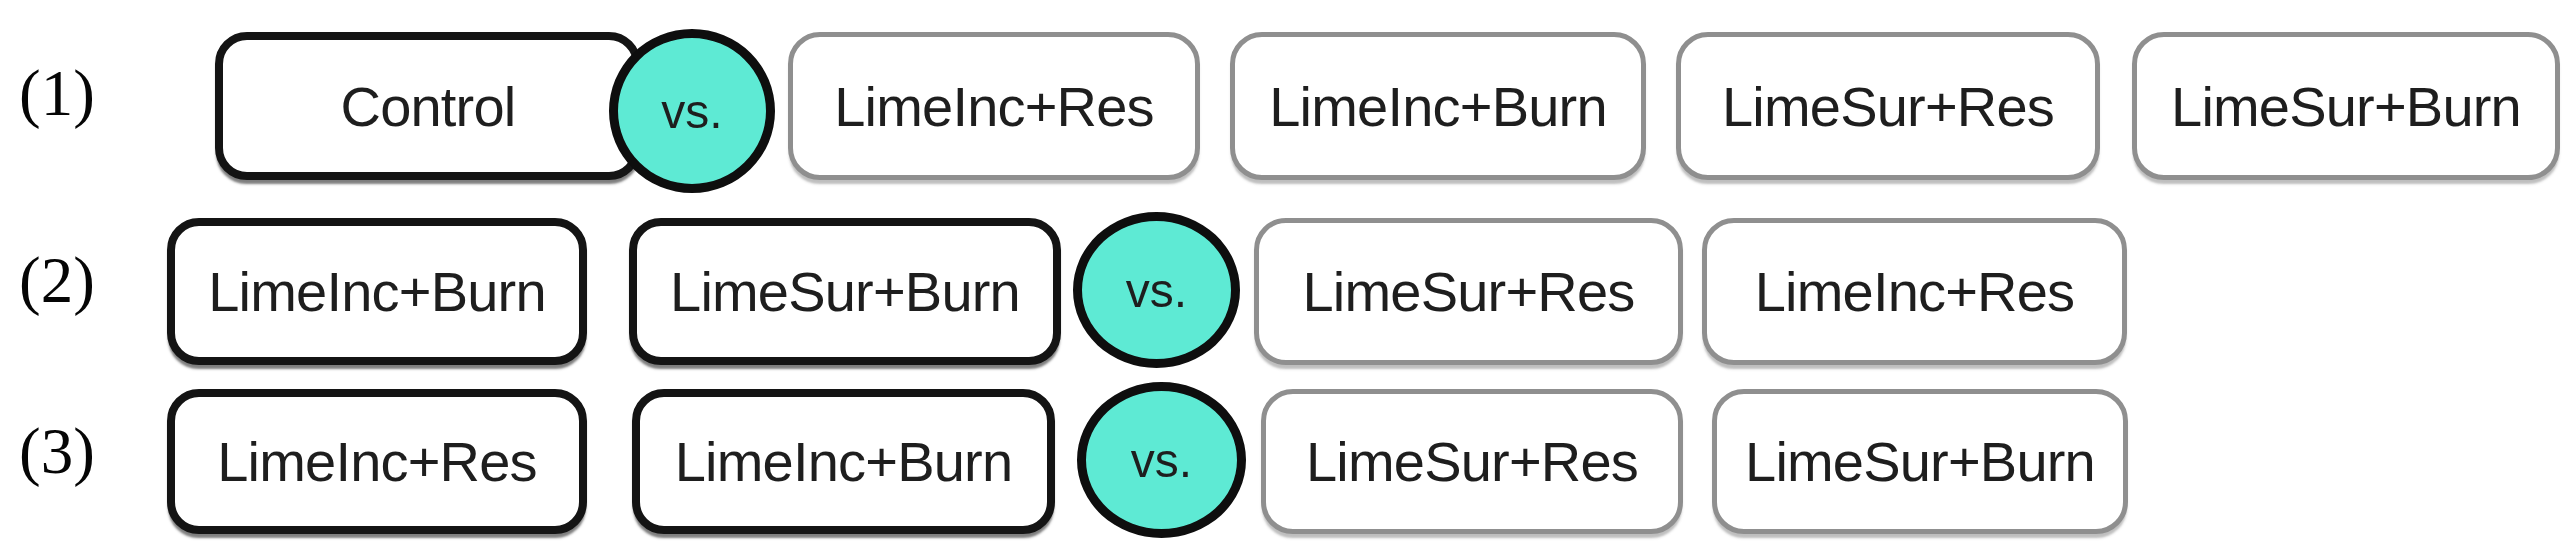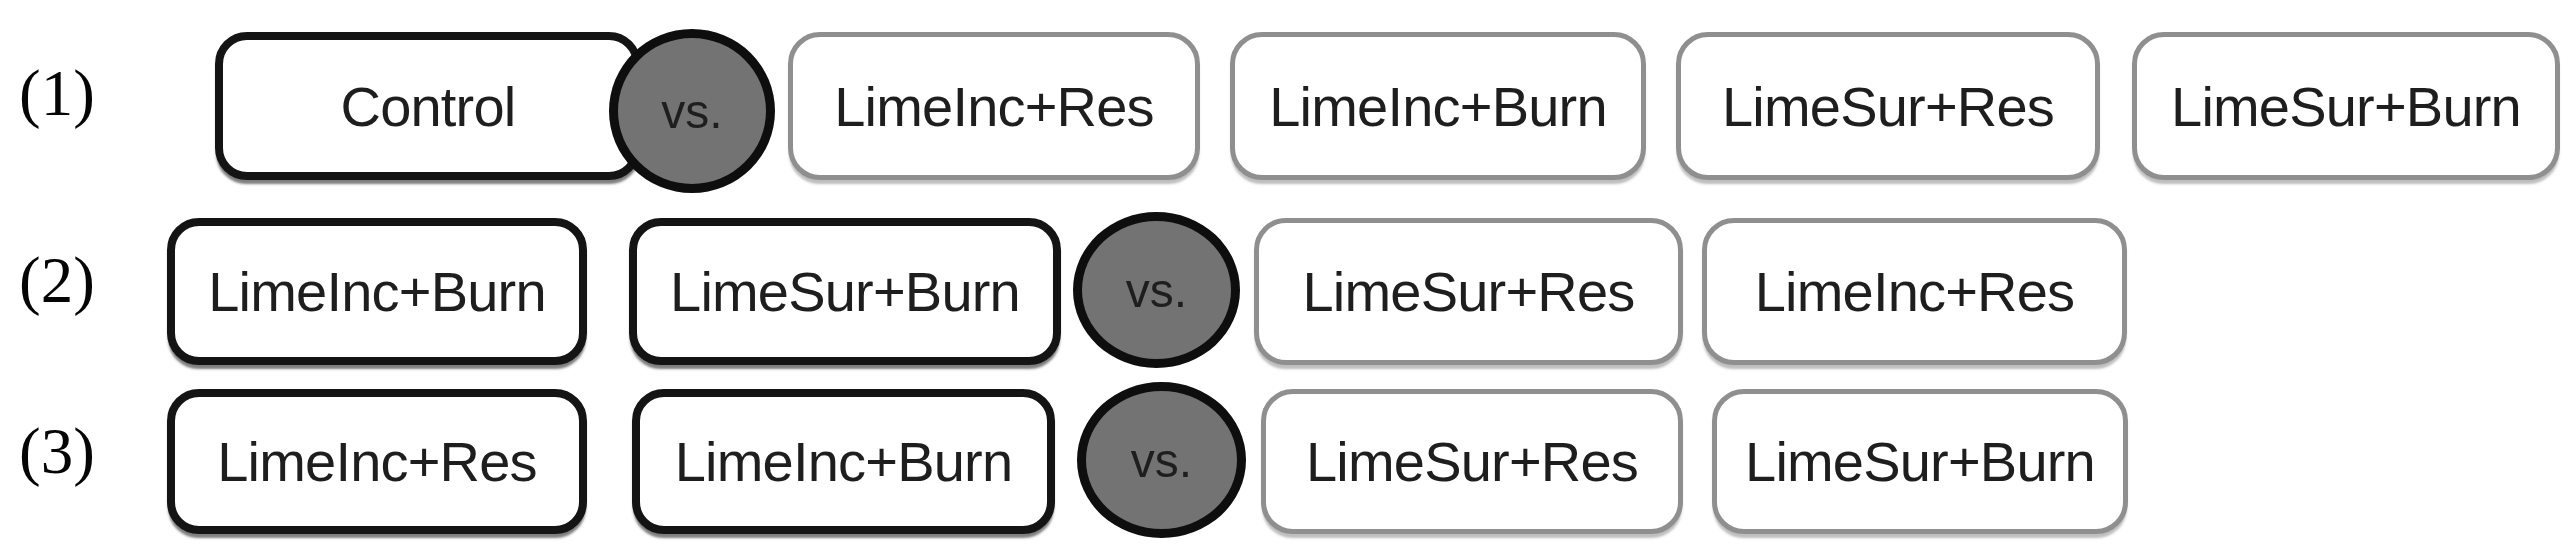--- a/index.html
+++ b/index.html
@@ -38,21 +38,21 @@
   .box.gray{
     border:5.6px solid #8f8f8f;
     box-shadow:0 4.8px 2.4px -1.6px rgba(110,110,110,0.45);
   }
   .vs{
     position:absolute;
     box-sizing:border-box;
     display:flex;
     align-items:center;
     justify-content:center;
-    background:#737373;
+    background:#5eead4;
     border:9.6px solid #0e0e0e;
     border-radius:50%;
     font-size:48px;
     color:#1e1e1e;
   }
 
   
   #lbl1{left:19px;  top:61px;}
   #r1a1{left:167px; top:32px;  width:426px; height:148px;margin-left:48px;}
   #vs1 {left:609px; top:29px;  width:166px; height:164px;}

